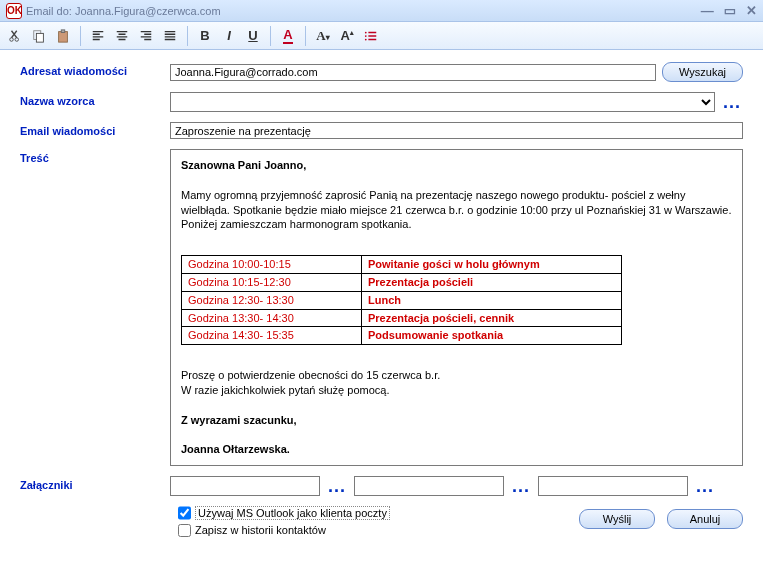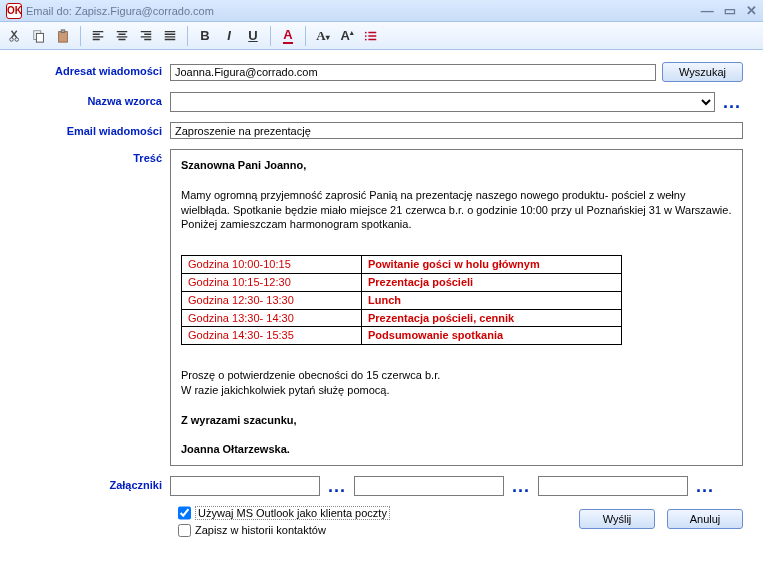--- a/index.html
+++ b/index.html
@@ -38,32 +38,32 @@
   font-size:13px; font-weight:bold;
   cursor:pointer;
   color:#333;
 }
 .toolbar .sep { width:1px; height:20px; background:#a9c3e8; margin:0 4px; }
 .under-tbtn { text-decoration:underline; }
 .italic-tbtn { font-style:italic; }
 .content { padding: 12px 20px 6px 20px; }
 .row { display:flex; align-items:flex-start; margin-bottom:10px; }
 .row .lbl {
-  width:150px; text-align:right; color:#0020c0; font-weight:bold;
+  width:150px; color:#0020c0; font-weight:bold;
   padding-right:8px; padding-top:3px; font-size:11px;
 }
 .row .fld { flex:1; display:flex; align-items:center; gap:6px; }
 input[type=text], select.combo, textarea {
   border:1px solid #7a7a7a; font-family:inherit; font-size:11px;
   padding:2px 4px; background:#fff;
 }
 input.main-inp { flex:1; height:17px; }
 .btn {
   background: linear-gradient(#f0f6ff,#cfe0f7);
-  border:1px solid #6a8ecf; border-radius:3px;
+  border:1px solid #6a8ecf; border-radius:9px;
   padding:3px 16px; font-size:11px; cursor:pointer;
   min-width:76px; text-align:center;
 }
 select.combo { flex:1; height:20px; }
 .ellipsis { color:#0030c0; font-size:18px; font-weight:bold; cursor:pointer; padding:0 2px; letter-spacing:1px; line-height:12px;}
 .body-area {
   flex:1; border:1px solid #7a7a7a; padding:8px 10px;
   font-family: Verdana, sans-serif; font-size:11px;
   line-height:1.35; min-height:280px; background:#fff;
 }
@@ -78,21 +78,21 @@
 .chk-row .dotted { border:1px dotted #888; padding:0 2px; }
 .footer { display:flex; justify-content:flex-end; gap:12px; padding:0 20px 8px 20px; margin-top:-38px;}
 .bold { font-weight:bold; }
 svg.ico { width:14px; height:14px; }
 </style>
 </head>
 <body>
 
 <div class="titlebar">
   <span class="app-icon">OK</span>
-  <span class="title">Email do: Zapisz.Figura@corrado.com</span>
+  <span class="title">Email do: Joanna.Figura@czerwca.com</span>
   <div class="win-controls">
     <span>—</span>
     <span>▭</span>
     <span>✕</span>
   </div>
 </div>
 
 <div class="toolbar">
   <div class="tbtn">
     <svg class="ico" viewBox="0 0 16 16">

